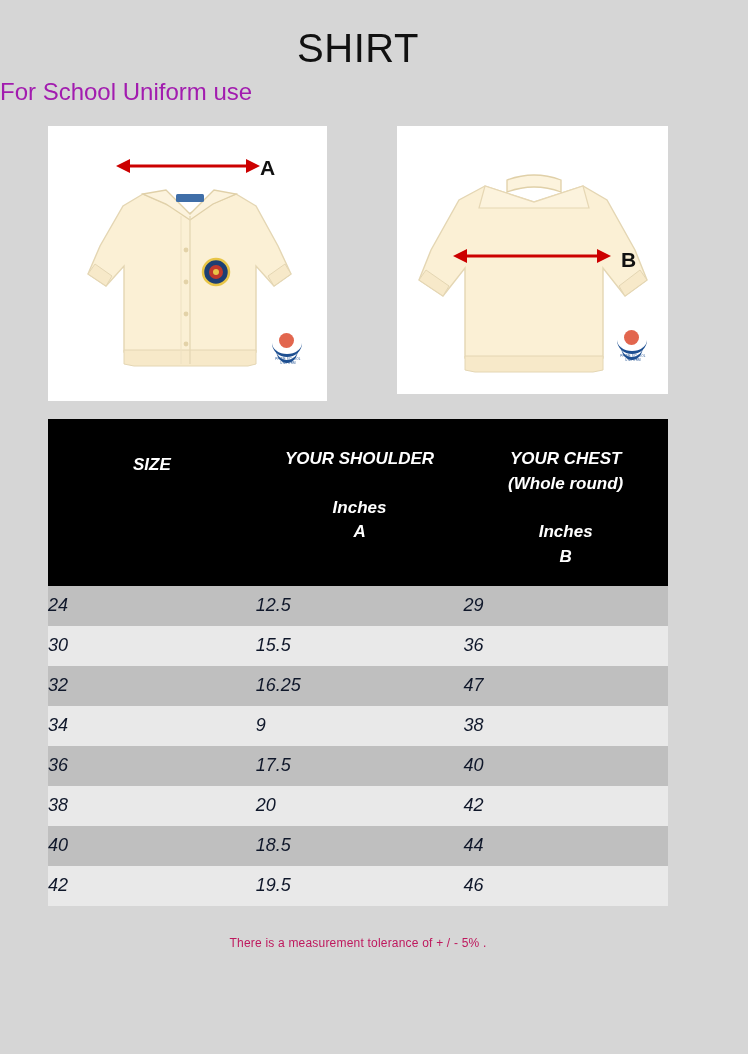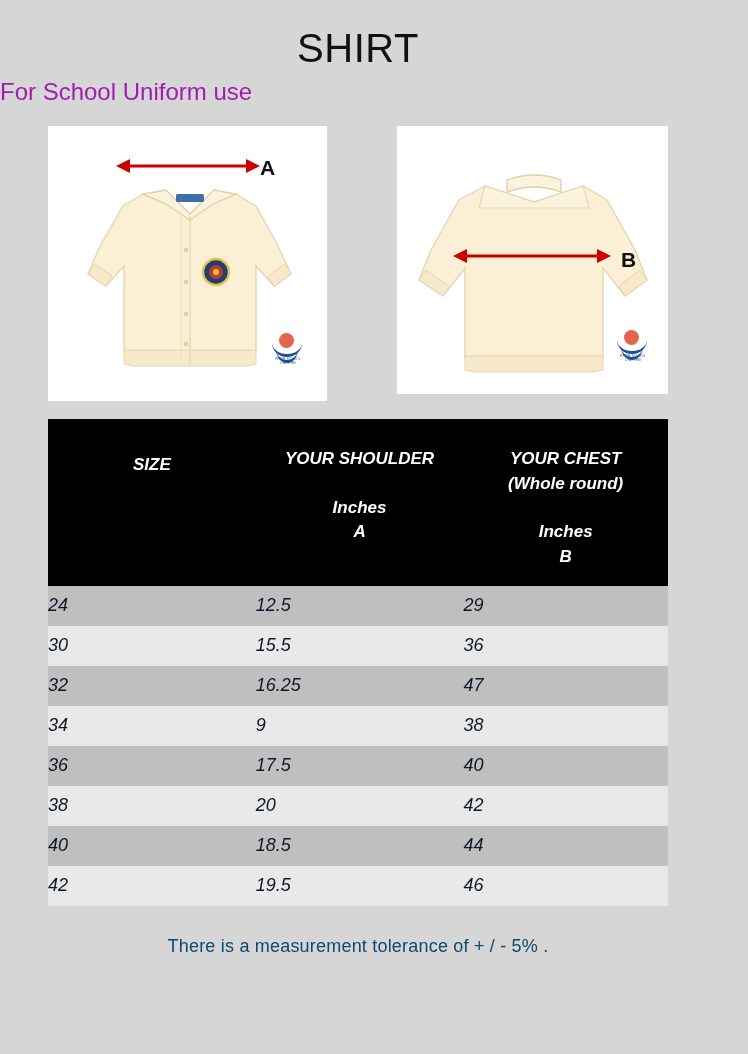--- a/index.html
+++ b/index.html
@@ -119,23 +119,23 @@
   }
   table.size-table tbody tr.odd td { background: #bfbfbf; }
   table.size-table tbody tr.even td { background: #e9e9e9; }
 
   col.c1 { width: 33.5%; }
   col.c2 { width: 33.5%; }
   col.c3 { width: 33%; }
 
   .footnote {
     text-align: center;
-    font-size: 18px;
+    font-size: 12px;
     margin-top: 30px;
-    color: #0c4a6e;
+    color: #be185d;
     letter-spacing: 0.2px;
   }
   .logo {
     position: absolute;
     width: 34px;
     height: 26px;
   }
   .logo .sun {
     position: absolute;
     left: 8px; top: 0;

